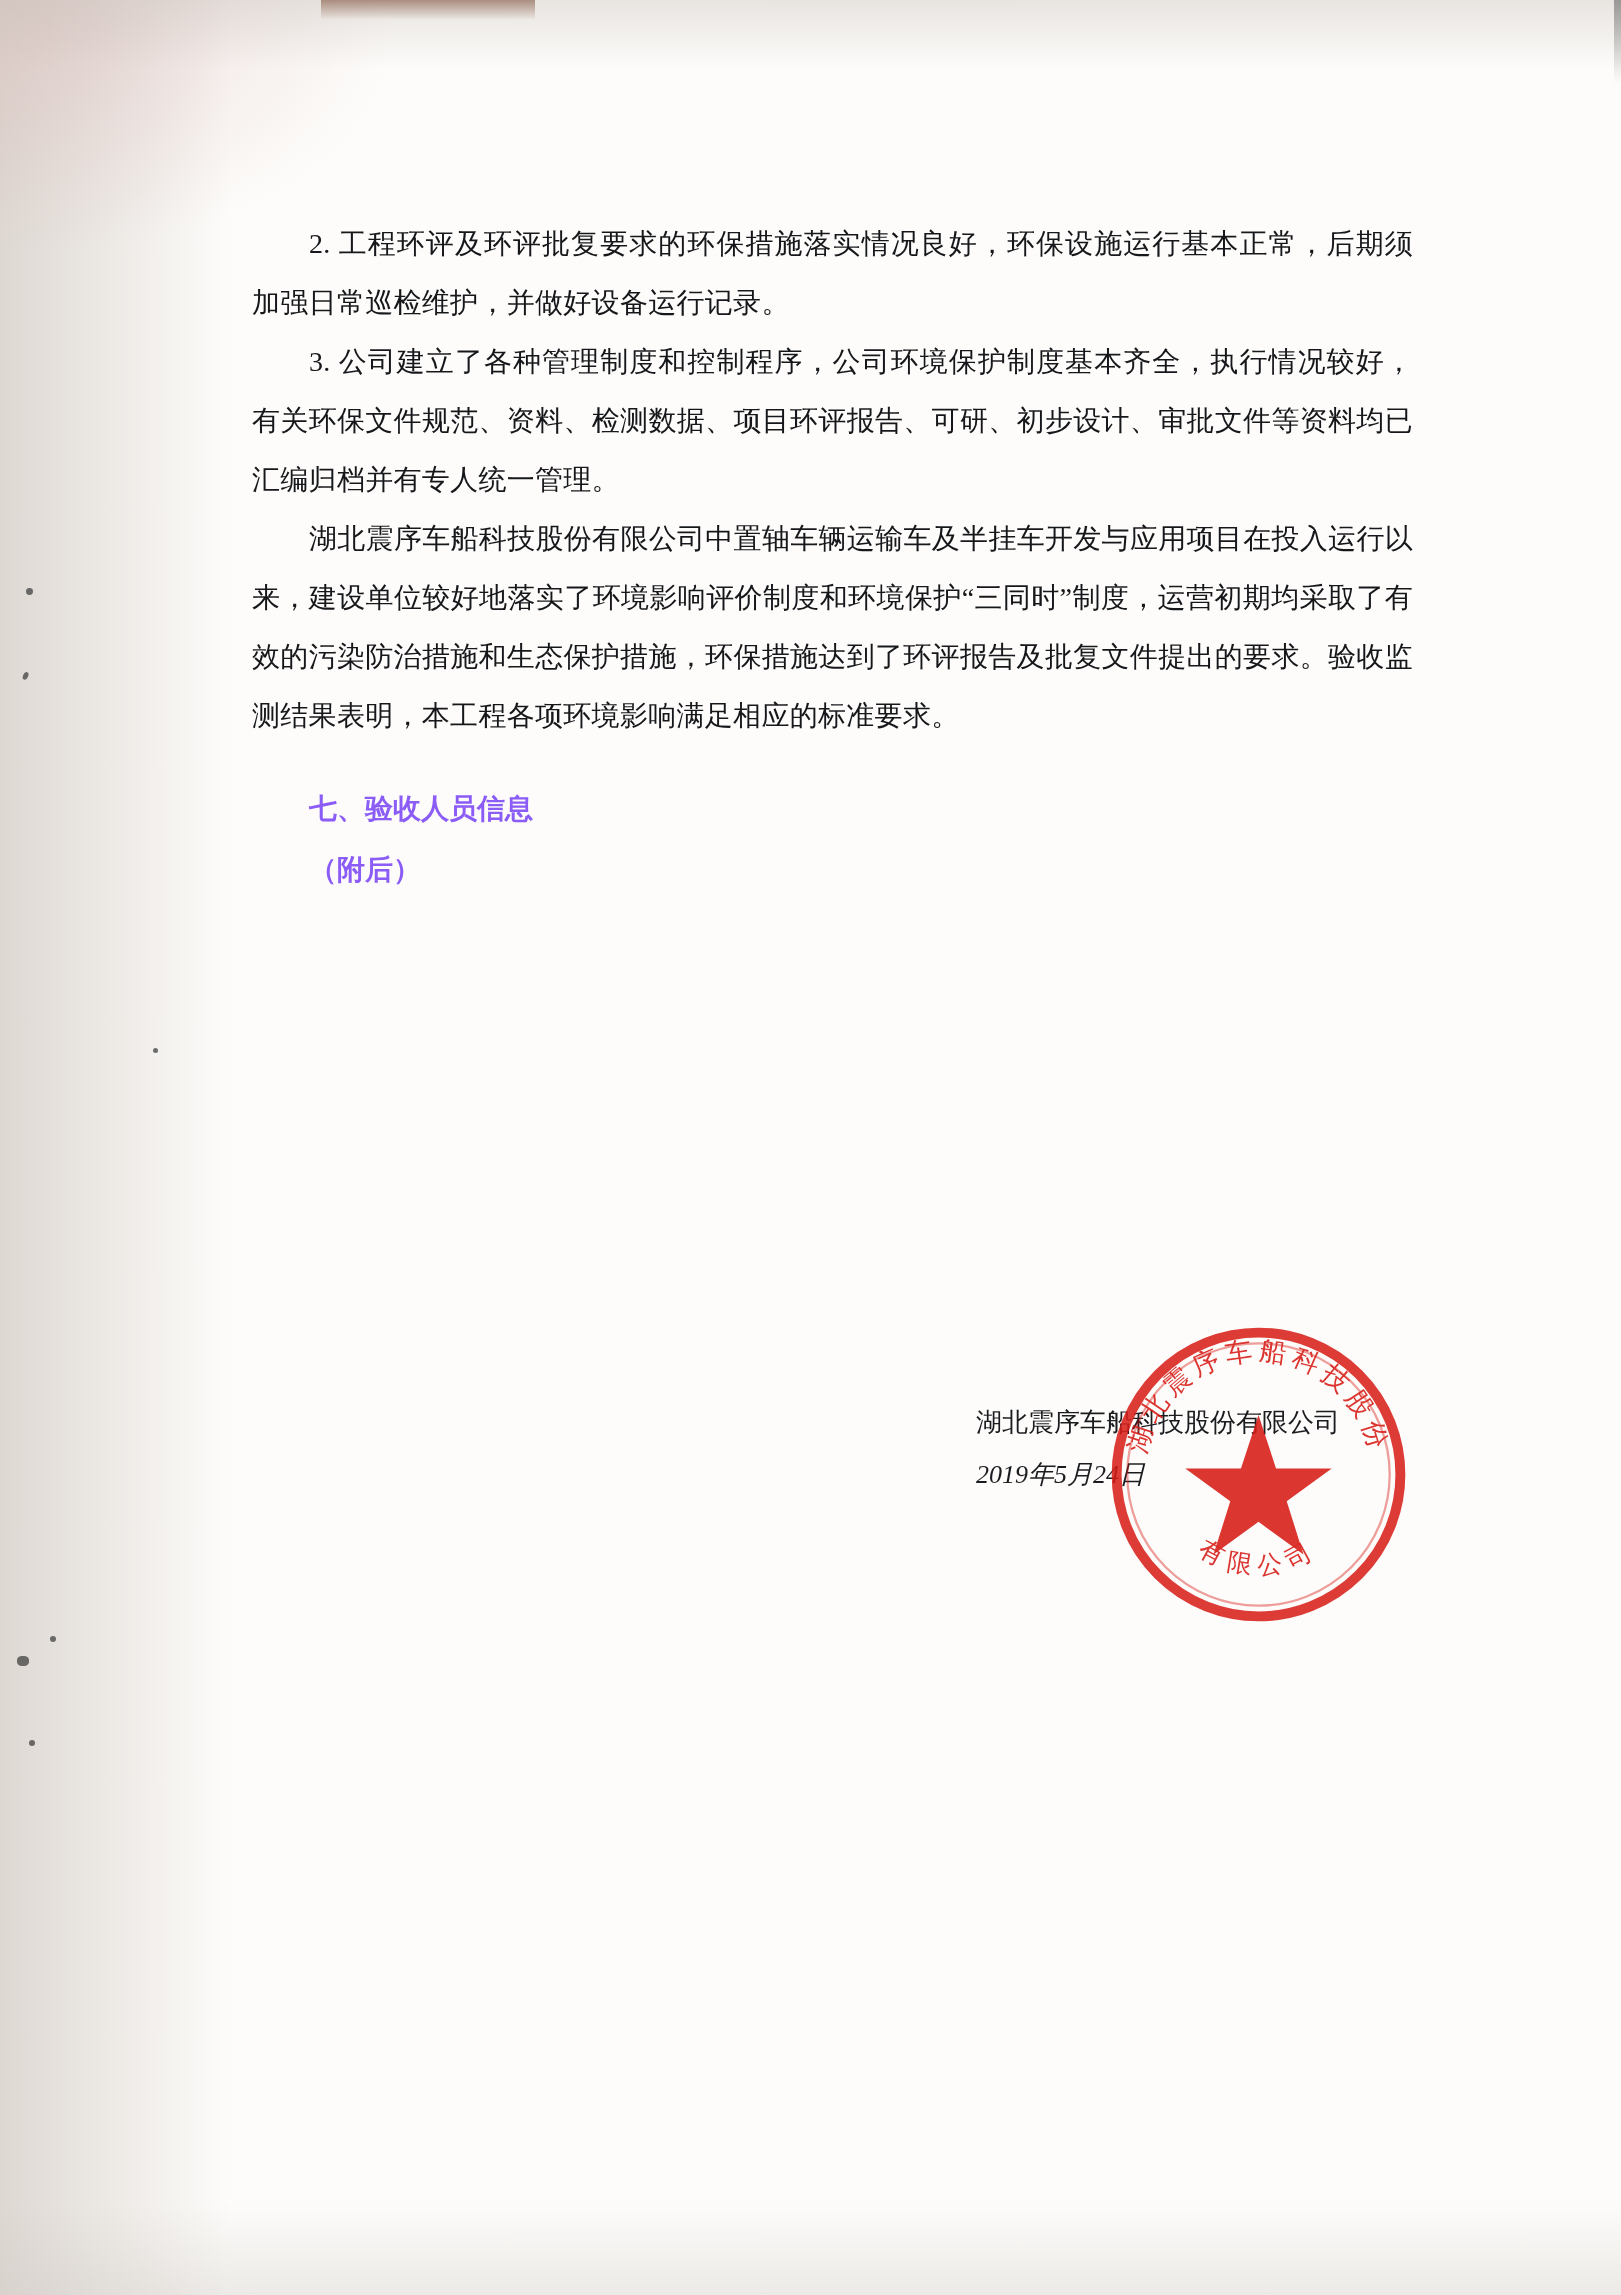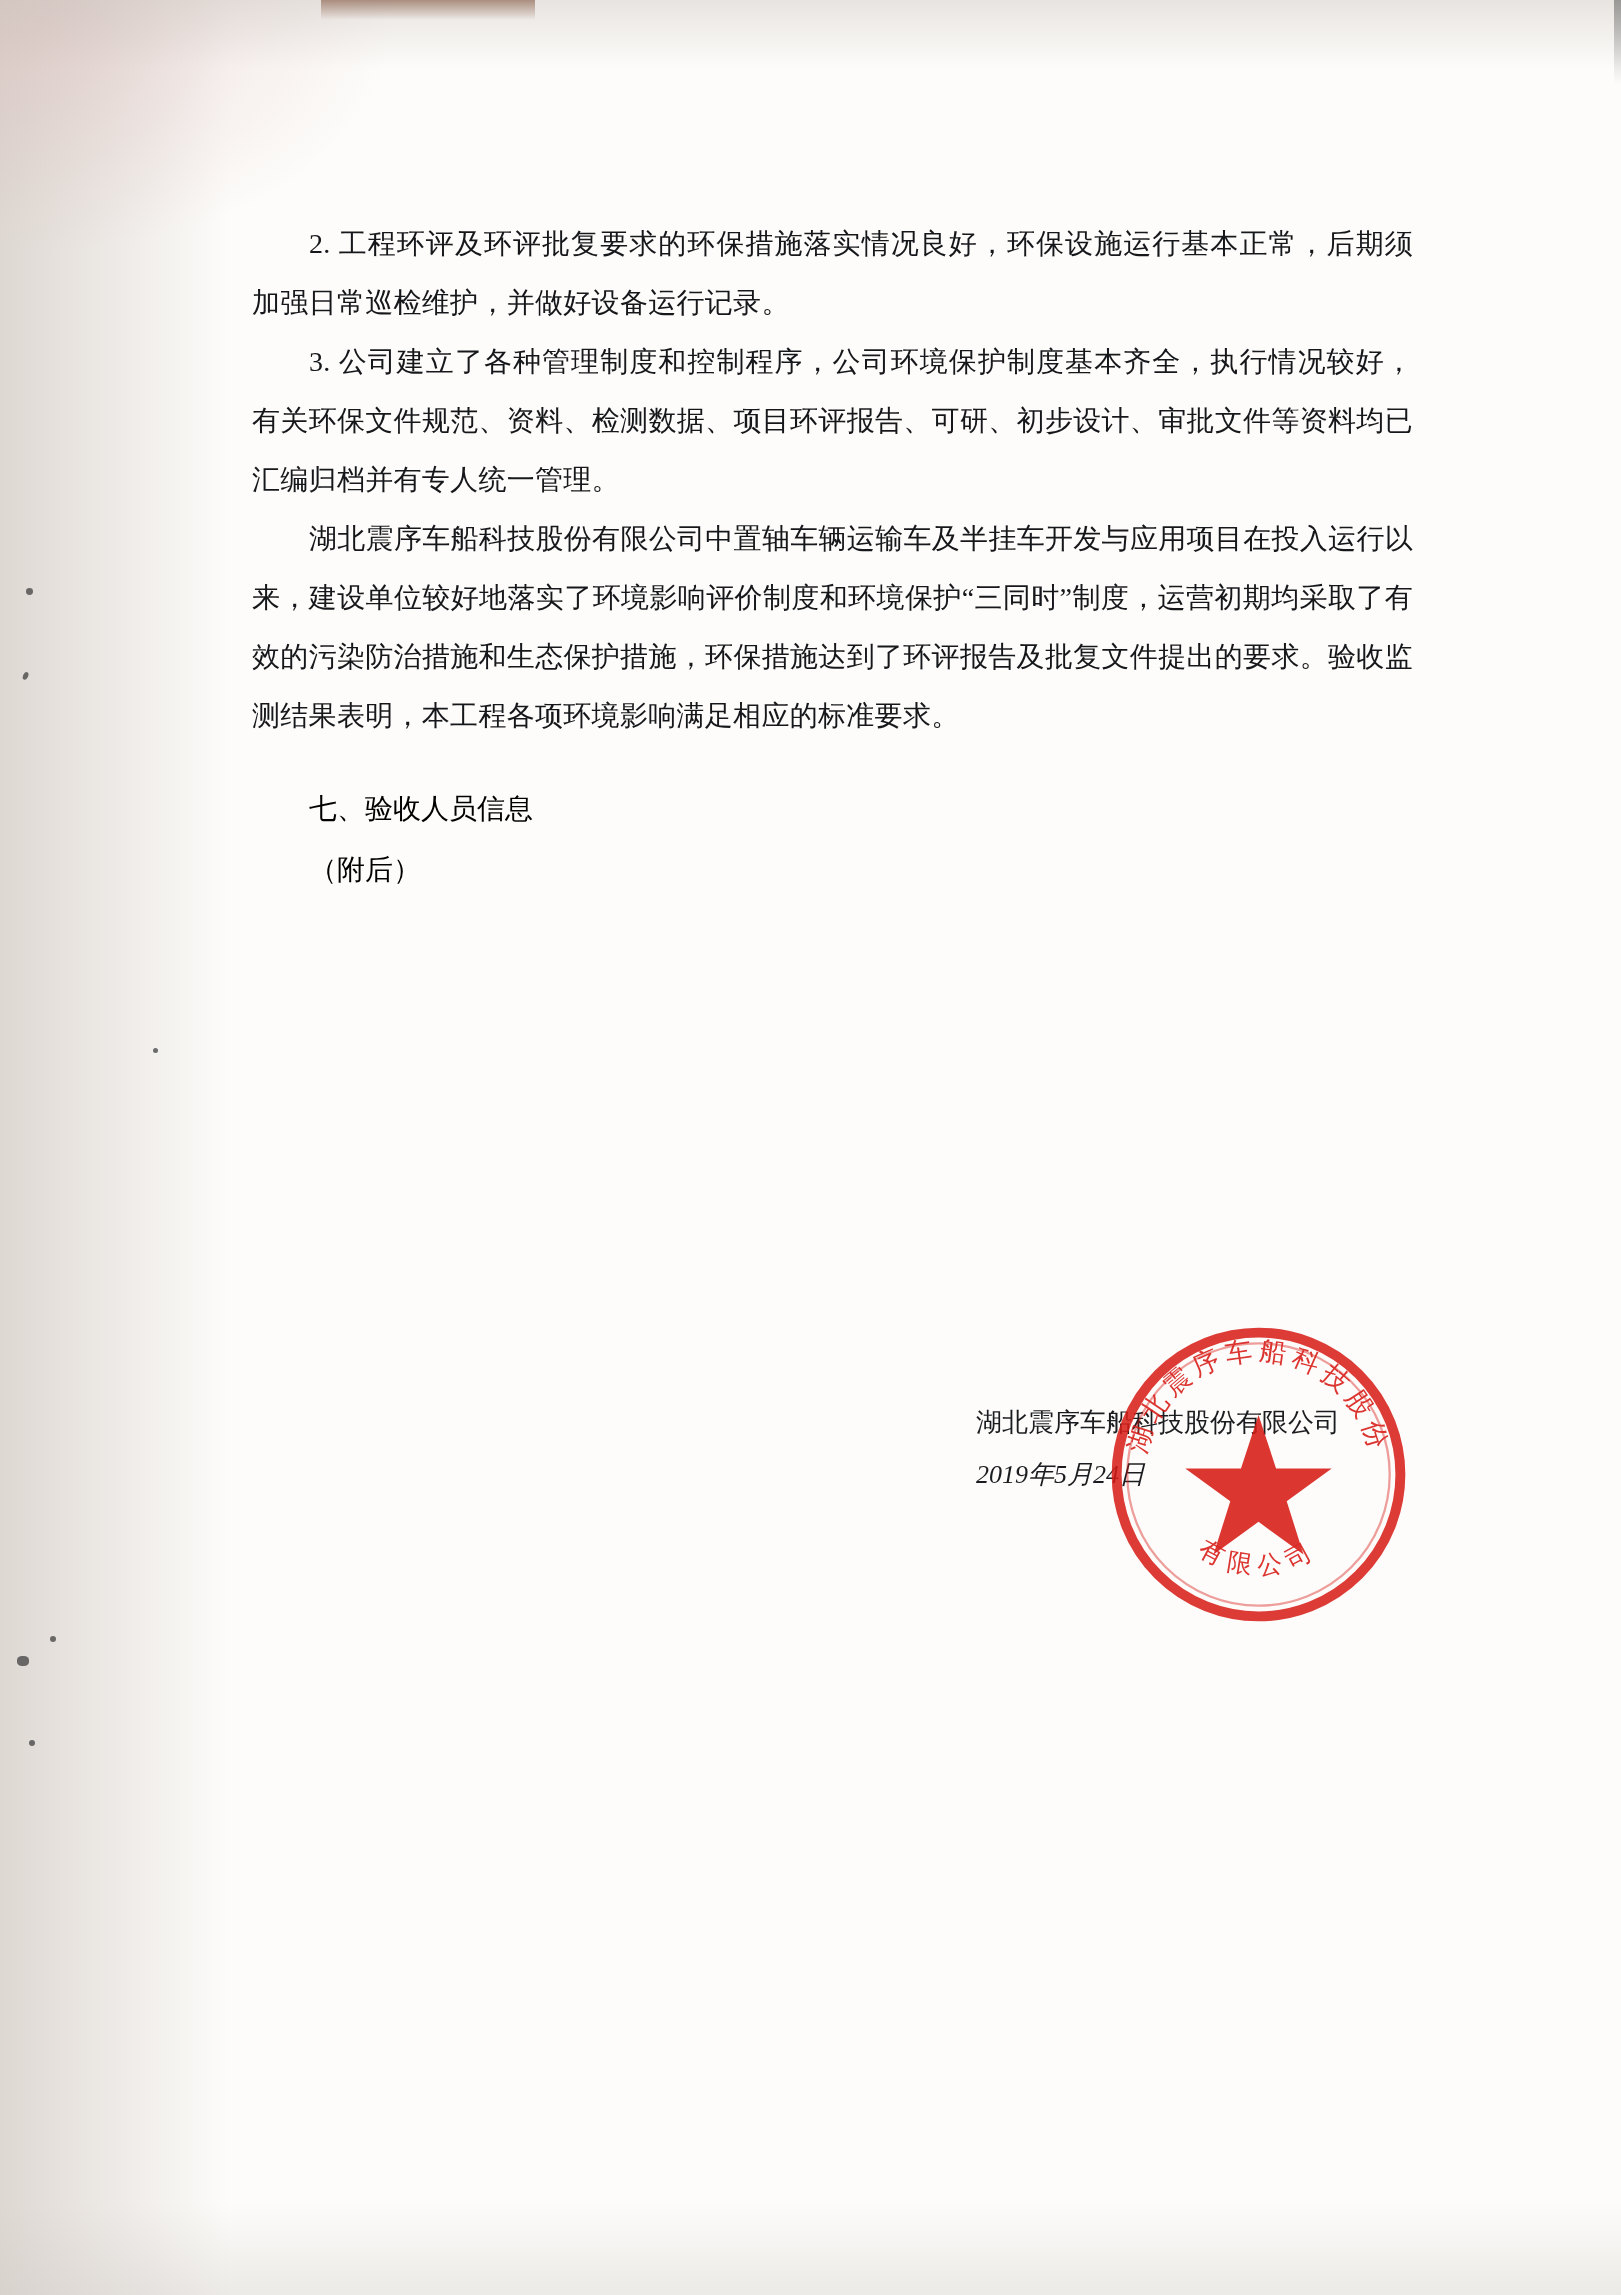--- a/index.html
+++ b/index.html
@@ -85,22 +85,23 @@
     margin: 0 0 0 0;
     text-indent: 57px;
   }
 
   .section-heading {
     position: absolute;
     left: 252px;
     width: 1161px;
     font-size: 28px;
     line-height: 59px;
-    color: #000000;
+    color: #8b5cf6;
     text-indent: 57px;
+    font-weight: bold;
   }
 
   .signature-block {
     position: absolute;
     right: 157px;
     top: 1397px;
     width: 489px;
     font-size: 26px;
     line-height: 52px;
     color: #1a1c1f;

